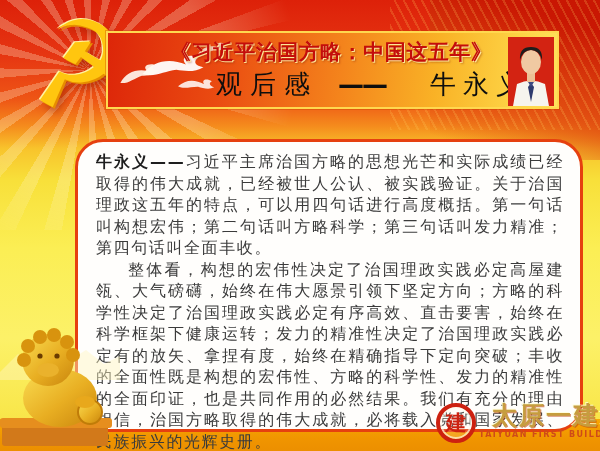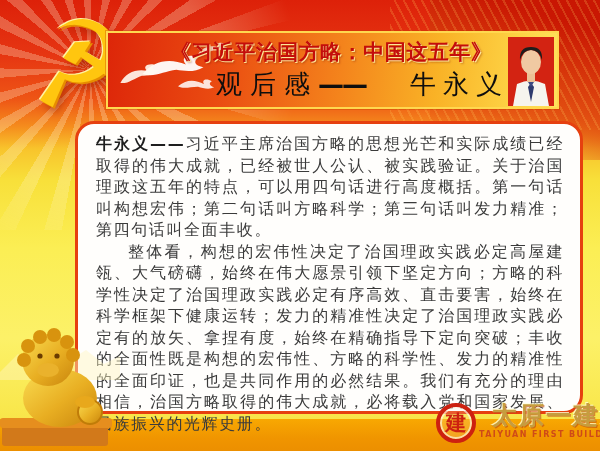--- a/index.html
+++ b/index.html
@@ -44,27 +44,27 @@
   .banner-title{
     position:absolute;left:28px;top:5px;width:390px;z-index:2;
     text-align:center;font-size:21px;font-weight:bold;color:#c40d0b;
     letter-spacing:.5px;white-space:nowrap;
     text-shadow:1px 1px 0 rgba(255,236,160,.95),2px 2px 2px rgba(120,20,0,.35);
   }
   .banner-subtitle{
     position:absolute;left:108px;top:34px;z-index:2;display:flex;align-items:center;
     font-size:26px;color:#0e0e0e;white-space:nowrap;
   }
-  .sub-label{letter-spacing:8px;margin-right:0;}
+  .sub-label{letter-spacing:8px;margin-right:20px;}
   .sub-dash{letter-spacing:-2px;font-weight:bold;margin-right:4px;}
   .sub-author{letter-spacing:7px;margin-left:40px;}
   .photo{position:absolute;right:3px;top:4px;width:46px;height:69px;z-index:2;}
   .panel{
-    position:absolute;left:75px;top:121px;width:508px;height:293px;z-index:2;
-    box-sizing:border-box;background:#fffefc;border:3px solid #e6400f;border-radius:19px;
+    position:absolute;left:75px;top:139px;width:508px;height:293px;z-index:2;
+    box-sizing:border-box;background:#fffefc;border:3px solid #e6400f;border-radius:28px;
     padding:9px 16px 6px 18px;
   }
   .panel p{
     margin:0;font-size:16px;line-height:21.5px;color:#3b3b3b;
     letter-spacing:1.6px;text-align:justify;
   }
   .panel .lead{font-weight:bold;color:#1e1e1e;}
   .p2{text-indent:2em;}
   .bottom-bar{
     position:absolute;left:0;top:419px;width:600px;height:32px;z-index:1;

